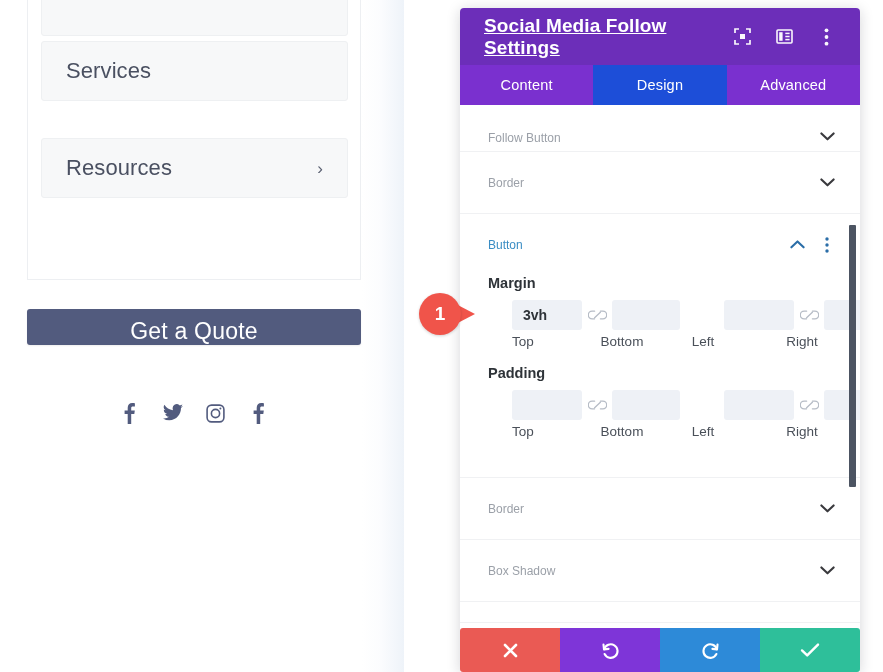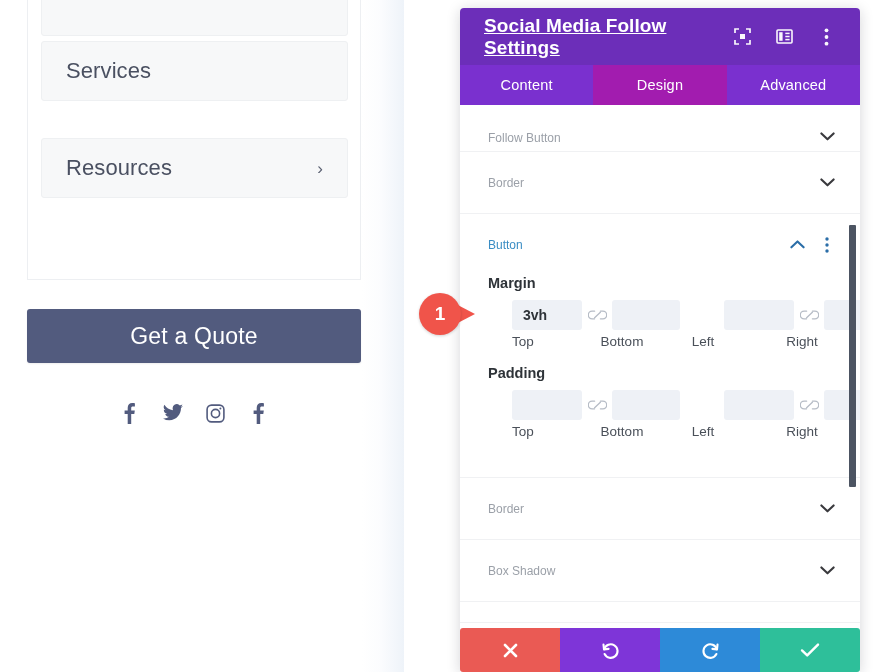--- a/index.html
+++ b/index.html
@@ -64,25 +64,25 @@
     color: #5b6172;
     line-height: 1;
   }
   #menu-item-0 { top: 35px; }
   #menu-item-1 { top: 100px; }
   #menu-item-2 { top: 197px; }
 
   #quote-button {
     position: absolute;
     left: 27px; top: 309px;
-    width: 334px; height: 54px;
+    width: 334px; height: 36px;
     background: #525b7e;
     border-radius: 3px;
     display: flex;
-    align-items: center;
+    align-items: flex-end;
     justify-content: center;
     box-shadow: 0 1px 2px rgba(0,0,0,.07);
   }
   #quote-button .qlabel {
     color: #ffffff;
     font-size: 23px;
     letter-spacing: .2px;
   }
 
   #social-row {
@@ -151,21 +151,21 @@
   }
   .tab {
     flex: 1;
     display: flex;
     align-items: center;
     justify-content: center;
     color: #ffffff;
     font-size: 14.5px;
     letter-spacing: .2px;
   }
-  .tab.active { background: #a21caf; }
+  .tab.active { background: #1d4ed8; }
 
   #modal-body {
     flex: 1;
     position: relative;
     background: #ffffff;
     overflow: hidden;
   }
   #body-scroll {
     position: absolute;
     inset: 0;

